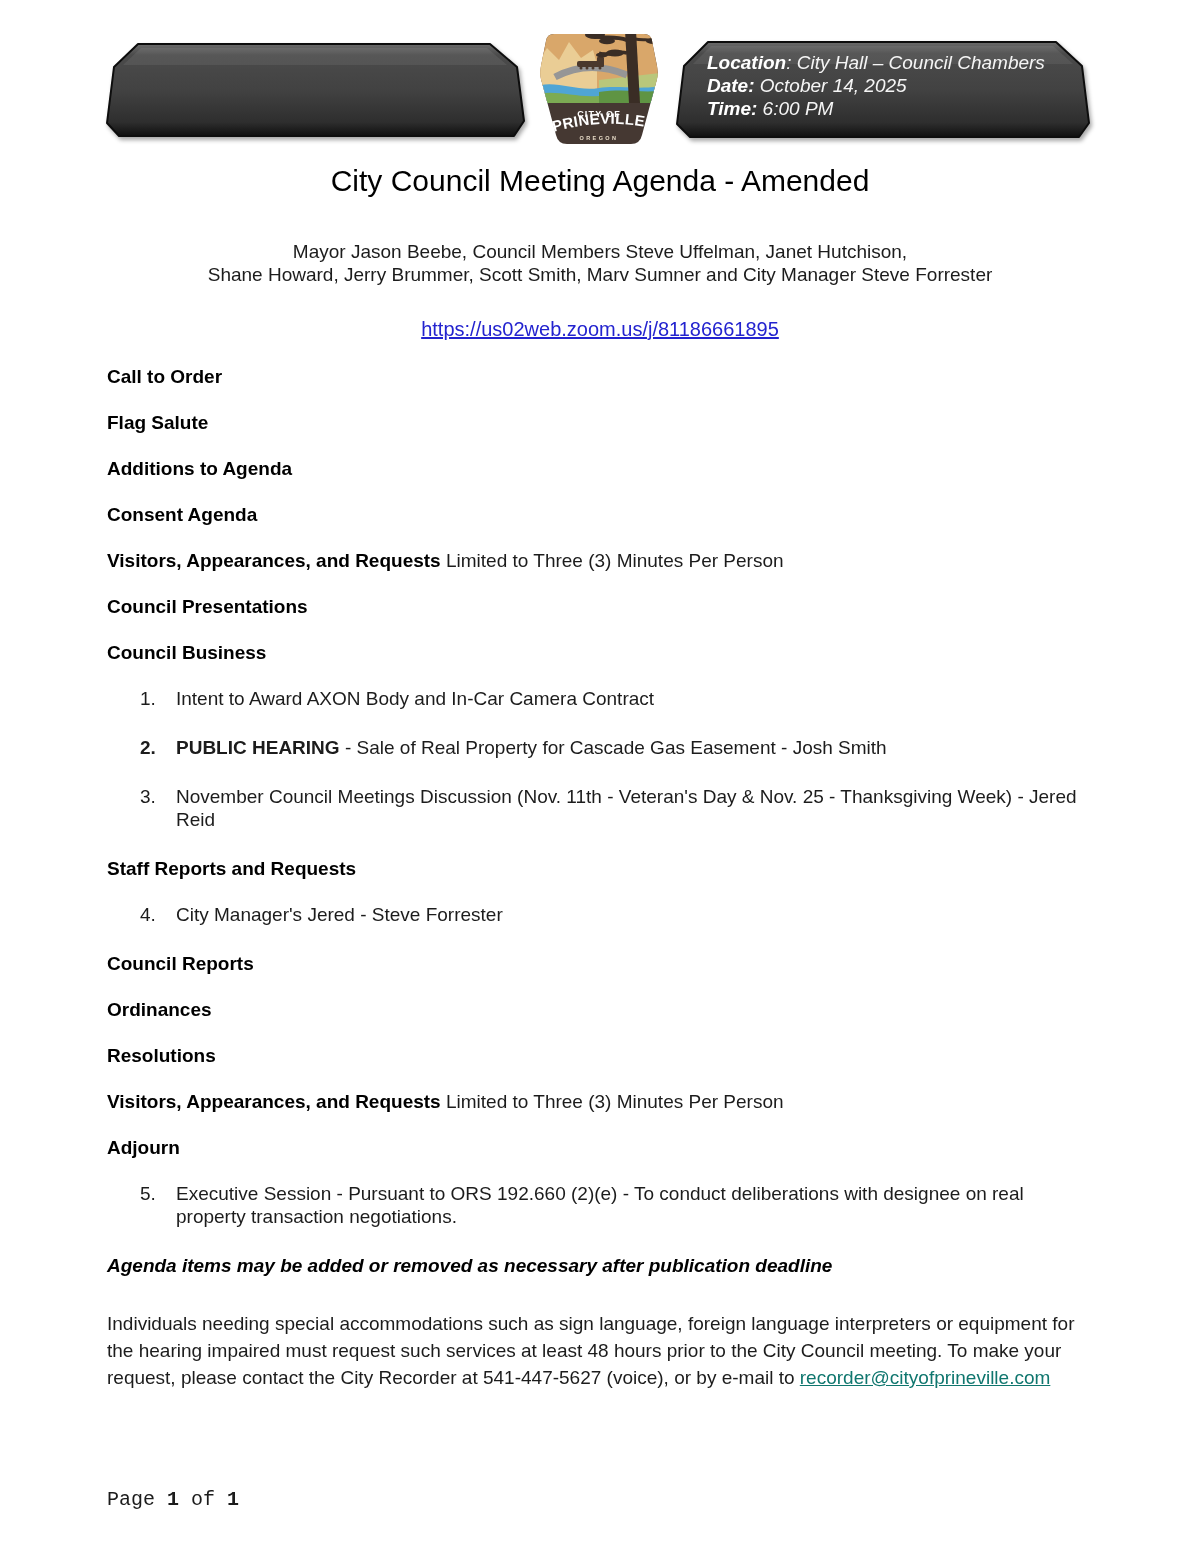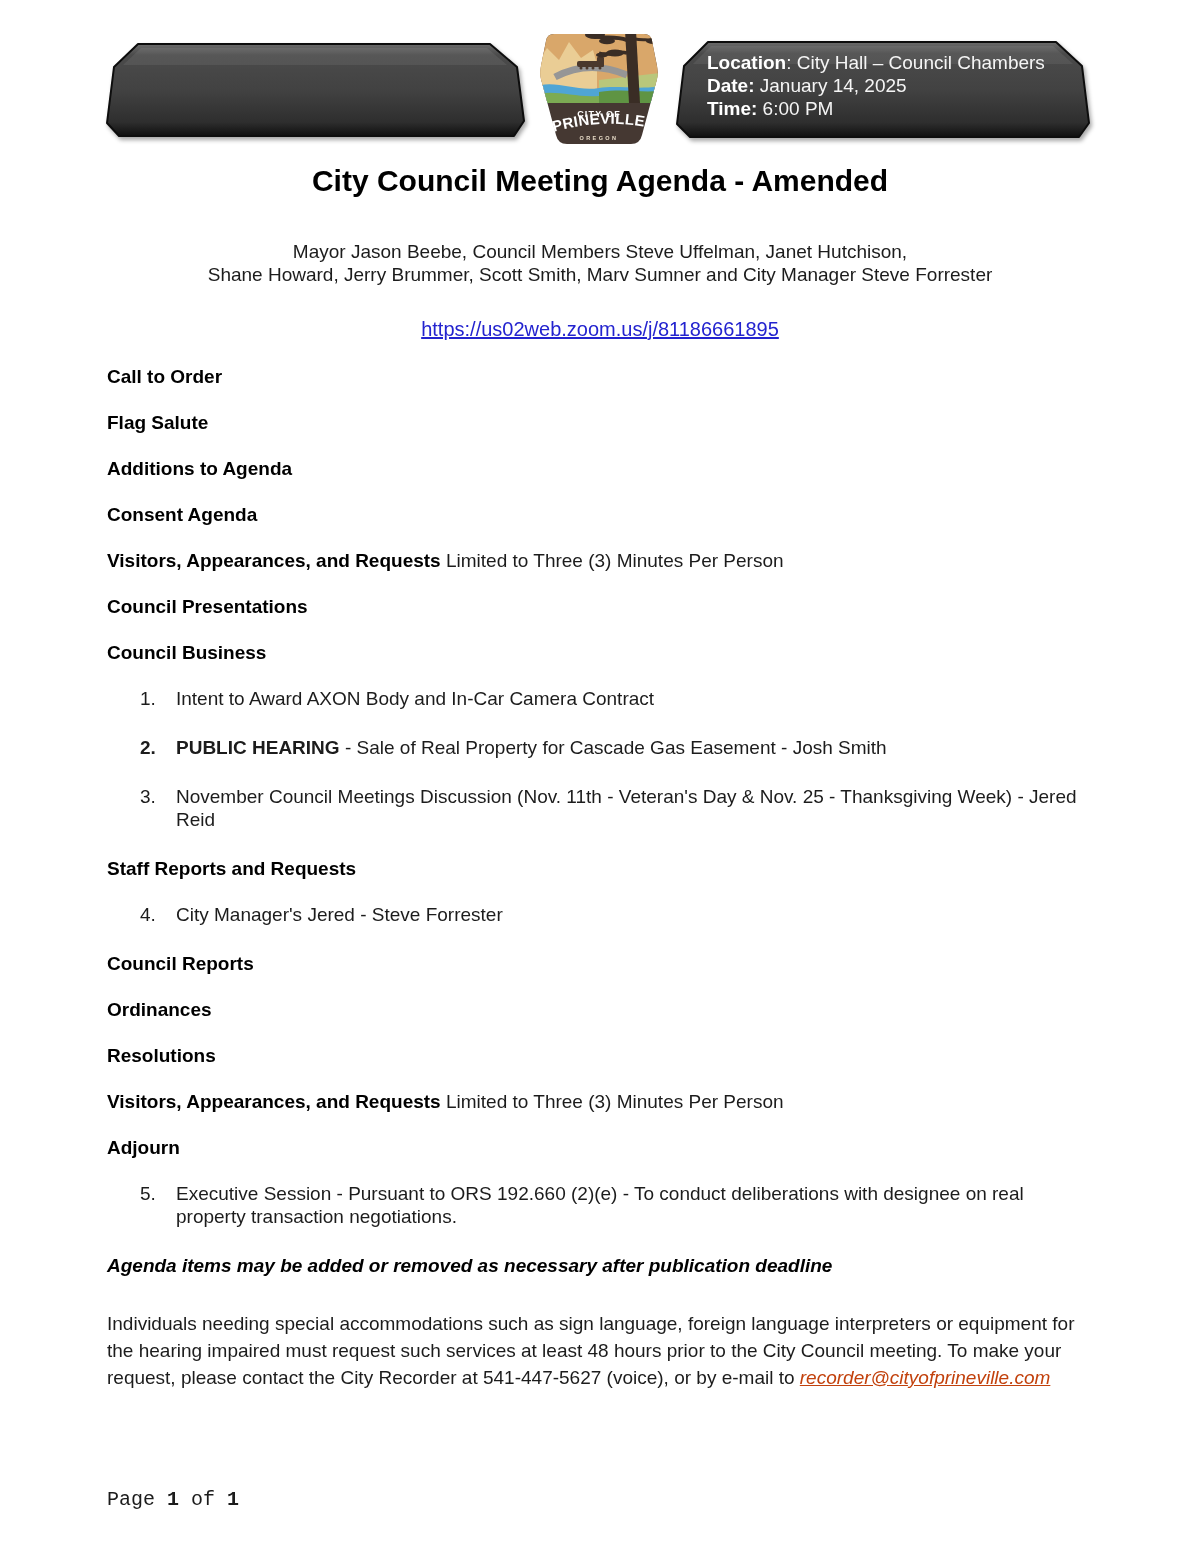--- a/index.html
+++ b/index.html
@@ -2,47 +2,47 @@
 <html><head>
 <meta charset="utf-8">
 <style>
   html,body { margin:0; padding:0; background:#ffffff; }
   .page {
     position:relative; width:1200px; height:1561px; background:#ffffff;
     font-family:"Liberation Sans", sans-serif; color:#1c1c1c; overflow:hidden;
   }
 
   
-  .banner { position:absolute; }
+  .banner { position:absolute;font-style:italic; }
   .banner svg { display:block; filter:drop-shadow(2px 3px 2px rgba(0,0,0,0.35)); }
   .banner-left  { left:105px; top:42px; width:420px; height:96px; }
   .banner-right { left:675px; top:40px; width:415px; height:100px; }
   .banner-text {
     position:absolute; left:32px; top:11px; color:#f5f5f5;
     font-size:19px; line-height:23px; white-space:nowrap;
   }
   .banner-text b { color:#ffffff; }
   .logo-badge { position:absolute; left:537px; top:30px; width:124px; height:118px; }
   .logo-badge svg { display:block; }
 
   
   .content { position:absolute; left:107px; top:166px; width:986px; font-size:19px; line-height:23px; }
-  .doc-title { margin:0 0 44px 0; text-align:center; font-size:30px; line-height:30px; font-weight:bold; color:#000; }
+  .doc-title { margin:0 0 44px 0; text-align:center; font-size:30px; line-height:30px; font-weight:normal; color:#000; }
   .attendees { margin:0 0 32px 0; text-align:center; }
   .link-line { margin:0 0 24px 0; text-align:center; font-size:20px; }
   a.zoom-link { color:#2323cf; text-decoration:underline; }
   .h { margin:0 0 23px 0; }
   .h b { color:#000000; }
   .num-item { display:flex; margin:0 0 26px 0; }
   .num-item .num { flex:0 0 36px; margin-left:33px; }
   .num-item .num.b { font-weight:bold; }
   .num-item .txt { flex:1; }
   .notice { margin:3px 0 33px 0; text-align:left; font-weight:bold; font-style:italic; color:#000; }
   .accommodation { margin:0; line-height:27px; }
-  a.email-link { color:#c2410c; text-decoration:underline;font-style:italic; }
+  a.email-link { color:#0f766e; text-decoration:underline; }
   .page-num { position:absolute; left:107px; top:1488px; font-size:20px; line-height:24px;font-family:Liberation Mono, monospace; }
 </style>
 </head>
 <body>
 
 <div class="page">
 
   <div class="banner banner-left">
     <svg width="420" height="96" viewBox="0 0 420 96">
       <defs>
@@ -118,21 +118,21 @@
           <stop offset="0.5" stop-color="#424242"></stop>
           <stop offset="0.85" stop-color="#2e2e2e"></stop>
           <stop offset="1" stop-color="#0f0f0f"></stop>
         </linearGradient>
       </defs>
       <polygon points="33,2 381,2 407,26 414,83 404,97 15,97 2,84 9,26" fill="url(#gR)" stroke="#0d0d0d" stroke-width="2" stroke-linejoin="round"></polygon>
       <polygon points="36,6 378,6 398,24 18,24" fill="rgba(255,255,255,0.07)"></polygon>
     </svg>
     <div class="banner-text">
       <div><b>Location</b><span>: City Hall – Council Chambers</span></div>
-      <div><b>Date:</b><span> January 14, 2025</span></div>
+      <div><b>Date:</b><span> October 14, 2025</span></div>
       <div><b>Time:</b><span> 6:00 PM</span></div>
     </div>
   </div>
 
   <div class="content">
 
     <h1 class="doc-title">City Council Meeting Agenda - Amended</h1>
 
     <p class="attendees">
       <span>Mayor Jason Beebe, Council Members Steve Uffelman, Janet Hutchison,</span><br>

